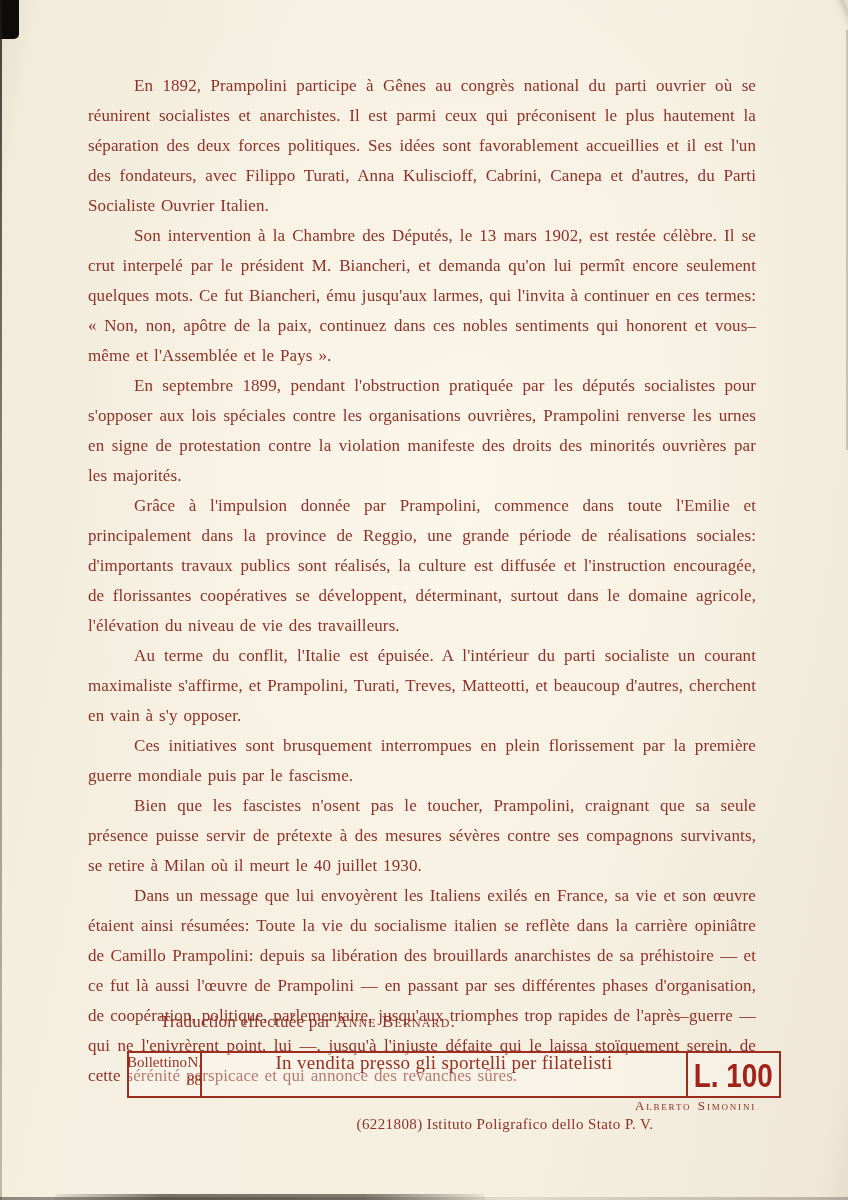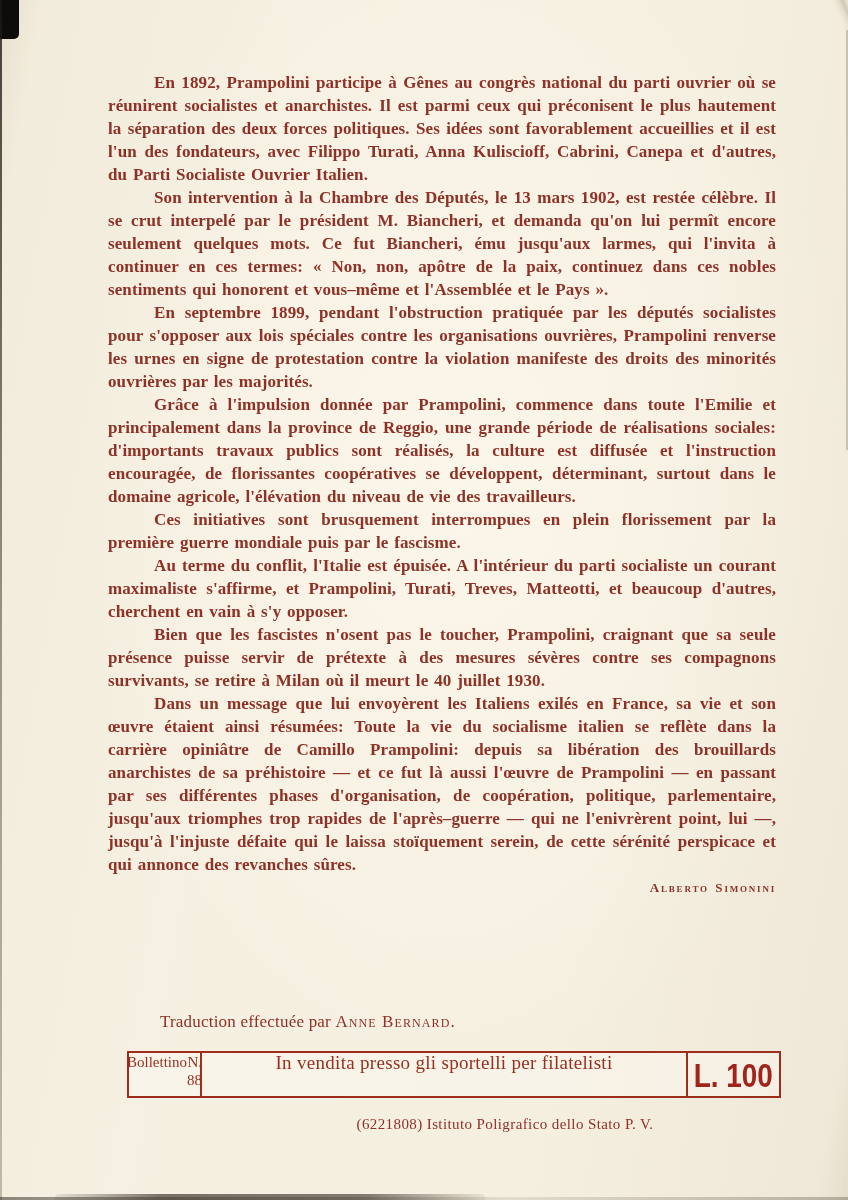--- a/index.html
+++ b/index.html
@@ -9,23 +9,23 @@
     margin:0 auto;
     overflow:hidden;
     background:
       radial-gradient(ellipse at 55% 40%, rgba(255,252,240,.55) 0%, rgba(255,252,240,0) 60%),
       linear-gradient(100deg,#e7dfcd 0%,#f2ecdc 4%,#f6f0e2 30%,#f5efe0 70%,#efe8d8 97%,#e6ddcb 100%);
     font-family:"Liberation Serif","DejaVu Serif",serif;
     color:#8e3126;
   }
   
   .text-block{
-    position:absolute;left:108px;top:71px;width:668px;
-    font-size:17px;line-height:23px;
-    text-align:justify;word-spacing:1.5px;letter-spacing:.1px;font-weight:bold;
+    position:absolute;left:88px;top:71px;width:668px;
+    font-size:17px;line-height:30px;
+    text-align:justify;word-spacing:1.5px;letter-spacing:.1px;
   }
   .text-block p{margin:0;text-indent:46px;}
   .signature{
     margin:1px -14px 0 0;
     text-align:right;
     font-variant:small-caps;
     letter-spacing:1.8px;
     font-size:13px;
     text-indent:0;
   }
@@ -75,22 +75,22 @@
 </head>
 <body>
 
 <div class="page">
 
   <div class="text-block">
     <p>En 1892, Prampolini participe à Gênes au congrès national du parti ouvrier où se réunirent socialistes et anarchistes. Il est parmi ceux qui préconisent le plus hautement la séparation des deux forces politiques. Ses idées sont favorablement accueillies et il est l'un des fondateurs, avec Filippo Turati, Anna Kuliscioff, Cabrini, Canepa et d'autres, du Parti Socialiste Ouvrier Italien.</p>
     <p>Son intervention à la Chambre des Députés, le 13 mars 1902, est restée célèbre. Il se crut interpelé par le président M. Biancheri, et demanda qu'on lui permît encore seulement quelques mots. Ce fut Biancheri, ému jusqu'aux larmes, qui l'invita à continuer en ces termes: « Non, non, apôtre de la paix, continuez dans ces nobles sentiments qui honorent et vous–même et l'Assemblée et le Pays ».</p>
     <p>En septembre 1899, pendant l'obstruction pratiquée par les députés socialistes pour s'opposer aux lois spéciales contre les organisations ouvrières, Prampolini renverse les urnes en signe de protestation contre la violation manifeste des droits des minorités ouvrières par les majorités.</p>
     <p>Grâce à l'impulsion donnée par Prampolini, commence dans toute l'Emilie et principalement dans la province de Reggio, une grande période de réalisations sociales: d'importants travaux publics sont réalisés, la culture est diffusée et l'instruction encouragée, de florissantes coopératives se développent, déterminant, surtout dans le domaine agricole, l'élévation du niveau de vie des travailleurs.</p>
+    <p>Au terme du conflit, l'Italie est épuisée. A l'intérieur du parti socialiste un courant maximaliste s'affirme, et Prampolini, Turati, Treves, Matteotti, et beaucoup d'autres, cherchent en vain à s'y opposer.</p>
     <p>Ces initiatives sont brusquement interrompues en plein florissement par la première guerre mondiale puis par le fascisme.</p>
-    <p>Au terme du conflit, l'Italie est épuisée. A l'intérieur du parti socialiste un courant maximaliste s'affirme, et Prampolini, Turati, Treves, Matteotti, et beaucoup d'autres, cherchent en vain à s'y opposer.</p>
     <p>Bien que les fascistes n'osent pas le toucher, Prampolini, craignant que sa seule présence puisse servir de prétexte à des mesures sévères contre ses compagnons survivants, se retire à Milan où il meurt le 40 juillet 1930.</p>
     <p>Dans un message que lui envoyèrent les Italiens exilés en France, sa vie et son œuvre étaient ainsi résumées: Toute la vie du socialisme italien se reflète dans la carrière opiniâtre de Camillo Prampolini: depuis sa libération des brouillards anarchistes de sa préhistoire — et ce fut là aussi l'œuvre de Prampolini — en passant par ses différentes phases d'organisation, de coopération, politique, parlementaire, jusqu'aux triomphes trop rapides de l'après–guerre — qui ne l'enivrèrent point, lui —, jusqu'à l'injuste défaite qui le laissa stoïquement serein, de cette sérénité perspicace et qui annonce des revanches sûres.</p>
     <p class="signature">Alberto Simonini</p>
   </div>
 
   <div class="credit">
     <span>Traduction effectuée par </span><span class="sc">Anne Bernard</span><span>.</span>
   </div>
 
   <div class="sales-box">

